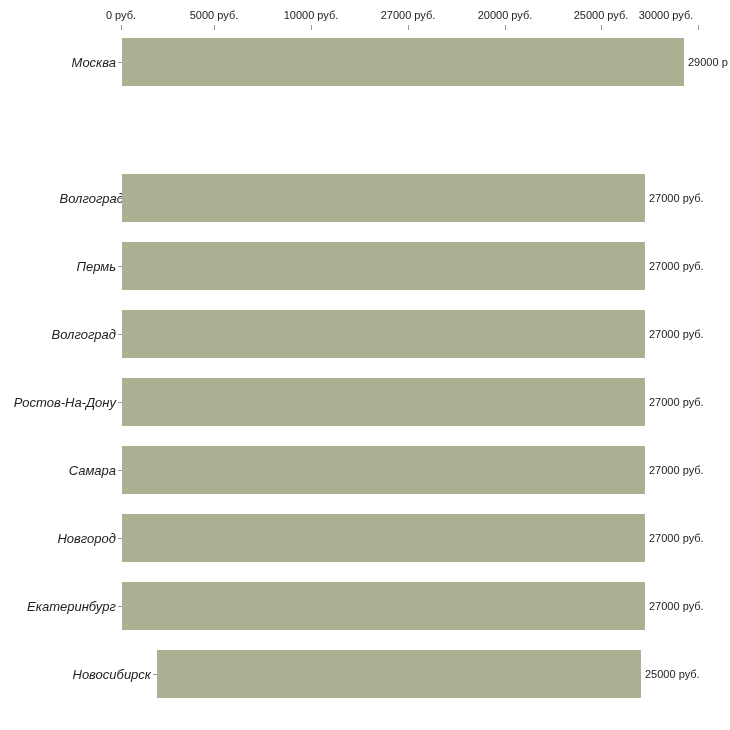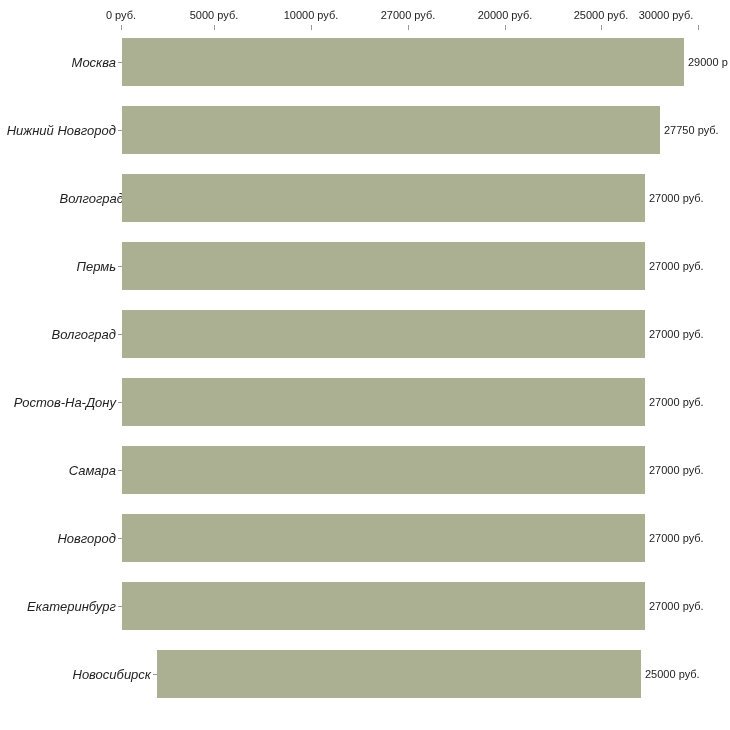--- a/index.html
+++ b/index.html
@@ -105,26 +105,20 @@
 
   <div class="plot">
 
     <div class="row" style="top:0px;height:68px;">
       <span class="cat-label" style="top:25px;">Москва</span>
       <span class="cat-tick" style="left:118px;top:32px;"></span>
       <div class="bar" style="left:122px;top:8px;width:562px;height:48px;"></div>
       <span class="bar-value" style="left:688px;top:26px;">29000 р</span>
     </div>
 
-    <div class="row" style="top:68px;height:68px;">
-      <span class="cat-label" style="top:25px;">Нижний Новгород</span>
-      <span class="cat-tick" style="left:118px;top:32px;"></span>
-      <div class="bar" style="left:122px;top:8px;width:538px;height:48px;"></div>
-      <span class="bar-value" style="left:664px;top:26px;">27750 руб.</span>
-    </div>
 
     <div class="row" style="top:136px;height:68px;padding-left:8px;">
       <span class="cat-label" style="top:25px;">Волгоград</span>
       <span class="cat-tick" style="left:118px;top:32px;"></span>
       <div class="bar" style="left:122px;top:8px;width:523px;height:48px;"></div>
       <span class="bar-value" style="left:649px;top:26px;">27000 руб.</span>
     </div>
 
     <div class="row" style="top:204px;height:68px;">
       <span class="cat-label" style="top:25px;">Пермь</span>

